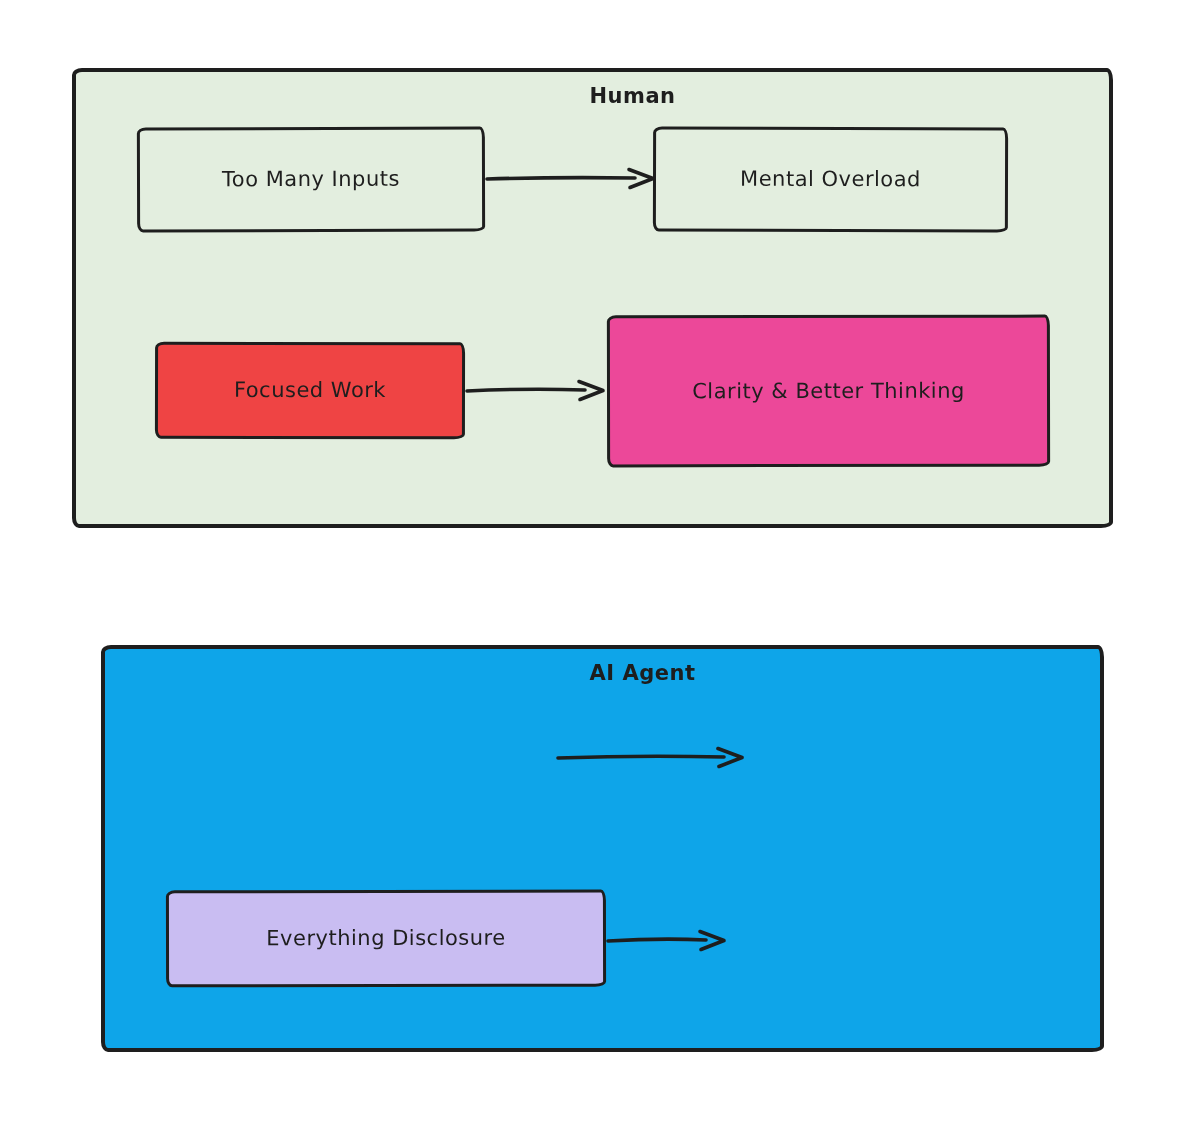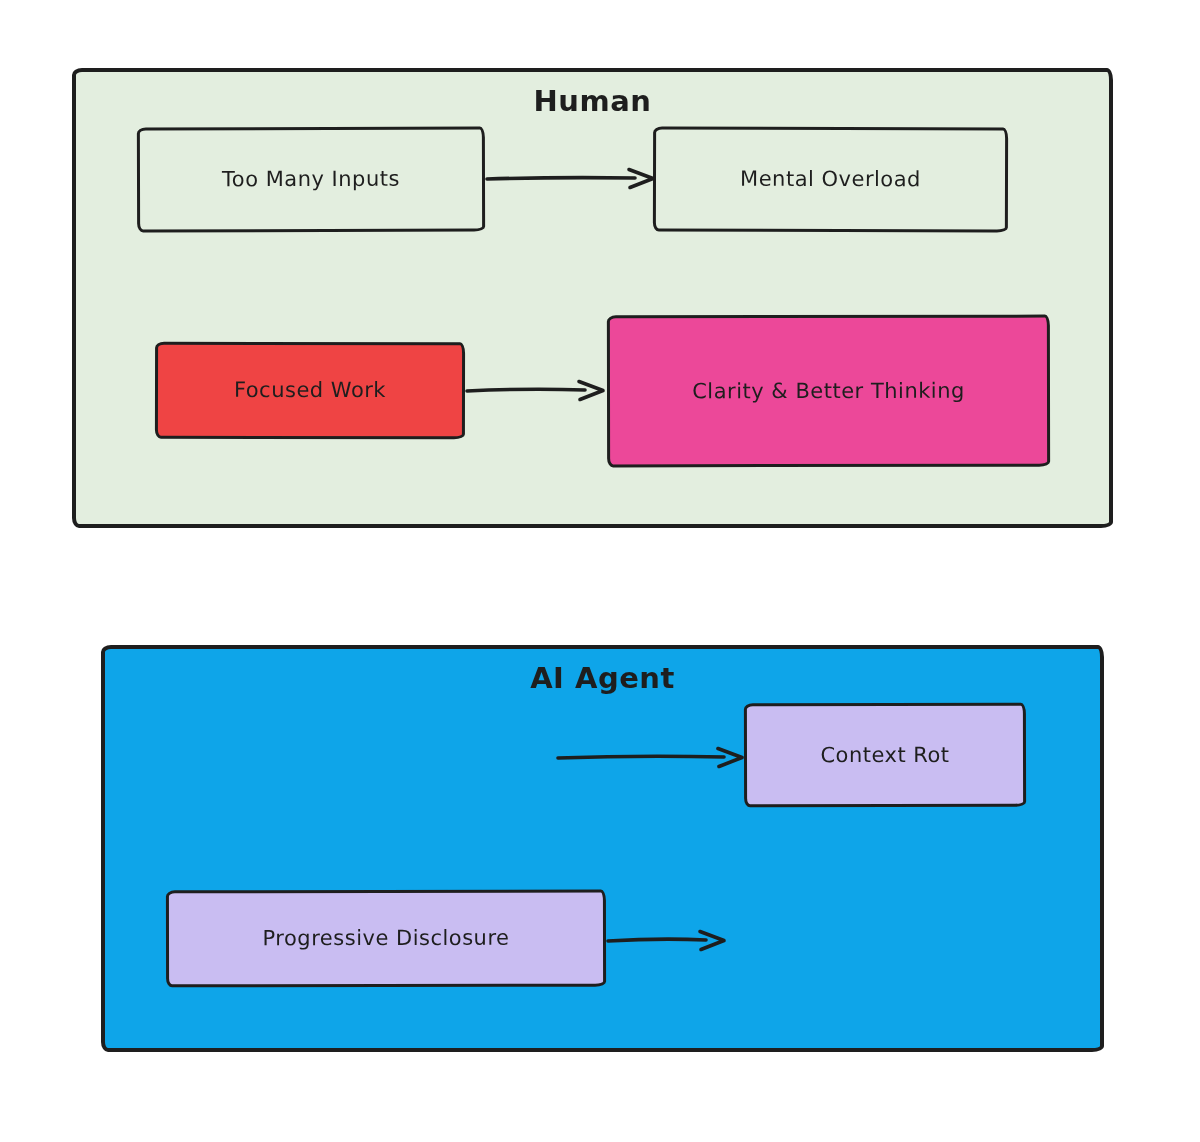--- a/index.html
+++ b/index.html
@@ -23,23 +23,24 @@
     border-radius: 10px 6px 12px 7px / 7px 12px 6px 10px;
   }
   .group-human { left: 72px;  top: 68px;  width: 1041px; height: 460px; }
   .group-agent { left: 95px;  top: 645px; width: 1003px; height: 407px; }
   .group-title {
     position: absolute;
     top: 12px;
     left: 0;
     width: 100%;
     text-align: center;
-    font-size: 29px;
+    font-size: 21px;
     font-weight: 600;
     letter-spacing: 0.5px;
+    padding-left: 40px;
   }
   .node {
     position: absolute;
     box-sizing: border-box;
     border: 3.5px solid #1e1e1e;
     border-radius: 9px 5px 11px 6px / 6px 11px 5px 9px;
     display: flex;
     align-items: center;
     justify-content: center;
     text-align: center;
@@ -104,26 +105,23 @@
 
   <section class="group group-agent" style="background: #0ea5e9; margin-left: 6px;">
     <div class="group-title">AI Agent</div>
 
 
     <svg class="arrow arrow-c" width="190" height="27" viewBox="0 0 190 27">
       <path d="M2 14 C 58 12, 124 12, 168 13"></path>
       <path d="M162 4.5 L186 13.5 L163 22.5"></path>
     </svg>
 
-    <div class="node node-f" style="background: rgb(201, 189, 242);">
-      <span>Context Rot</span>
-    </div>
 
     <div class="node node-g" style="background: rgb(201, 189, 242);">
-      <span>Progressive Disclosure</span>
+      <span>Everything Disclosure</span>
     </div>
 
     <svg class="arrow arrow-d" width="122" height="27" viewBox="0 0 122 27">
       <path d="M2 14 C 36 12, 78 12, 100 13"></path>
       <path d="M94 4.5 L118 13.5 L95 22.5"></path>
     </svg>
 
   </section>
 
 </div>

